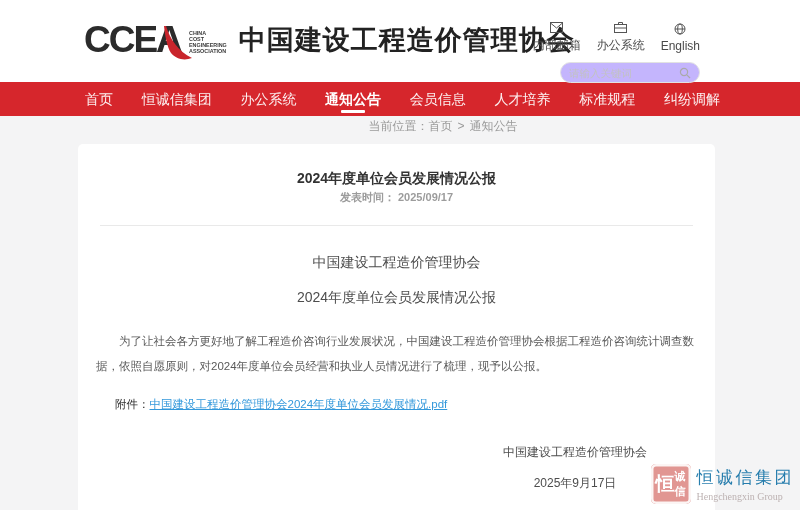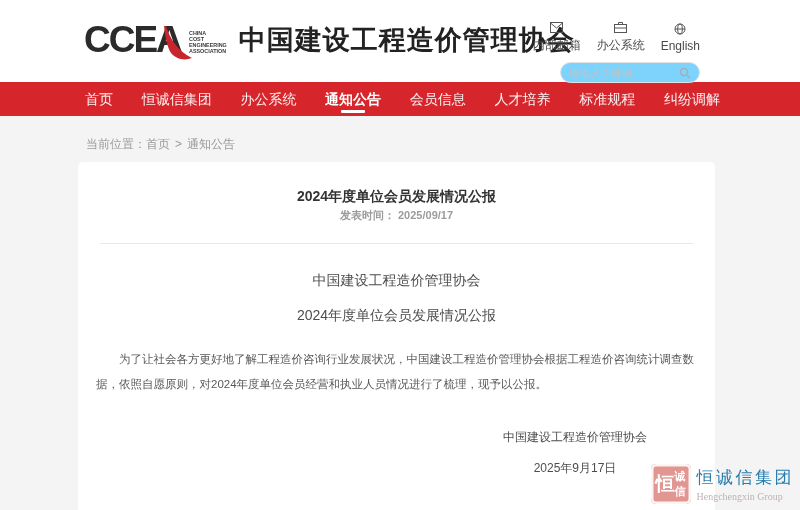--- a/index.html
+++ b/index.html
@@ -26,21 +26,21 @@
     font-size:9px; line-height:10px; font-weight:700; color:#3a3a3a; white-space:nowrap;
     margin-top:2px;
   }
   .logo-orgname { font-size:27px; font-weight:700; color:#222; letter-spacing:1px; margin-left:6px; }
   .header-utility { position:absolute; right:100px; top:22px; text-align:right; }
   .utility-links { display:flex; gap:16px; justify-content:flex-end; align-items:center; }
   .utility-link { display:flex; align-items:center; gap:4px; font-size:12px; color:#4a4a4a; cursor:pointer;flex-direction:column; }
   .utility-link svg { display:block; }
   .search-box {
     margin-top:8px; width:140px; height:21px; border:1px solid #e2e2e2; border-radius:11px;
-    display:flex; align-items:center; padding:0 8px; background:#7dd3fc; margin-left:auto;
+    display:flex; align-items:center; padding:0 8px; background:#c4b5fd; margin-left:auto;
   }
   .search-box input {
     border:none; outline:none; flex:1; font-size:10.5px; color:#666; background:transparent; min-width:0;
     font-family:"Liberation Sans","DejaVu Sans",sans-serif;
   }
   .search-box input::placeholder { color:#c2c2c2; }
   
   .main-nav {
     height:34px; background:#d6262c; display:flex; align-items:center;
     justify-content:space-between; padding:0 80px 0 85px;
@@ -48,21 +48,21 @@
   .nav-item {
     color:rgba(255,255,255,0.93); font-size:14px; cursor:pointer; position:relative;
     height:34px; line-height:34px;
   }
   .nav-item.active { color:#fff; font-weight:700; }
   .nav-active-bar {
     position:absolute; left:50%; transform:translateX(-50%); bottom:3px;
     width:24px; height:3px; background:#fff; border-radius:1px;
   }
   
-  .breadcrumb { padding:20px 0 9px 86px; font-size:12px; color:#9a9a9a; }
+  .breadcrumb { padding:2px 0 9px 86px; font-size:12px; color:#9a9a9a;text-align:center; }
   .breadcrumb .crumb-link { color:#9a9a9a; cursor:pointer; }
   .breadcrumb .sep { margin:0 5px; }
   
   .article-card {
     margin-left:78px; width:637px; height:400px; background:#fff;
     border-radius:5px 5px 0 0; padding:0 14px;
   }
   .article-title { padding-top:26px; text-align:center; font-size:14px; font-weight:700; color:#333; }
   .article-date { margin-top:2px; text-align:center; font-size:11px; font-weight:700; color:#9c9c9c; }
   .article-divider { margin:20px 8px 0 8px; border-bottom:1px solid #e9e9e9; }
@@ -176,20 +176,23 @@
 <main class="article-card">
   <h1 class="article-title">2024年度单位会员发展情况公报</h1>
   <div class="article-date">发表时间： 2025/09/17</div>
   <div class="article-divider"></div>
 
   <div class="doc-heading-1">中国建设工程造价管理协会</div>
   <div class="doc-heading-2">2024年度单位会员发展情况公报</div>
 
   <p class="doc-paragraph">为了让社会各方更好地了解工程造价咨询行业发展状况，中国建设工程造价管理协会根据工程造价咨询统计调查数据，依照自愿原则，对2024年度单位会员经营和执业人员情况进行了梳理，现予以公报。</p>
 
+  <div class="doc-attachment">
+    <span>附件：</span><a>中国建设工程造价管理协会2024年度单位会员发展情况.pdf</a>
+  </div>
 
   <div class="doc-signature">
     <div class="doc-signature-inner">
       <div class="sig-org">中国建设工程造价管理协会</div>
       <div class="sig-date">2025年9月17日</div>
     </div>
   </div>
 </main>
 
 <div class="watermark">

